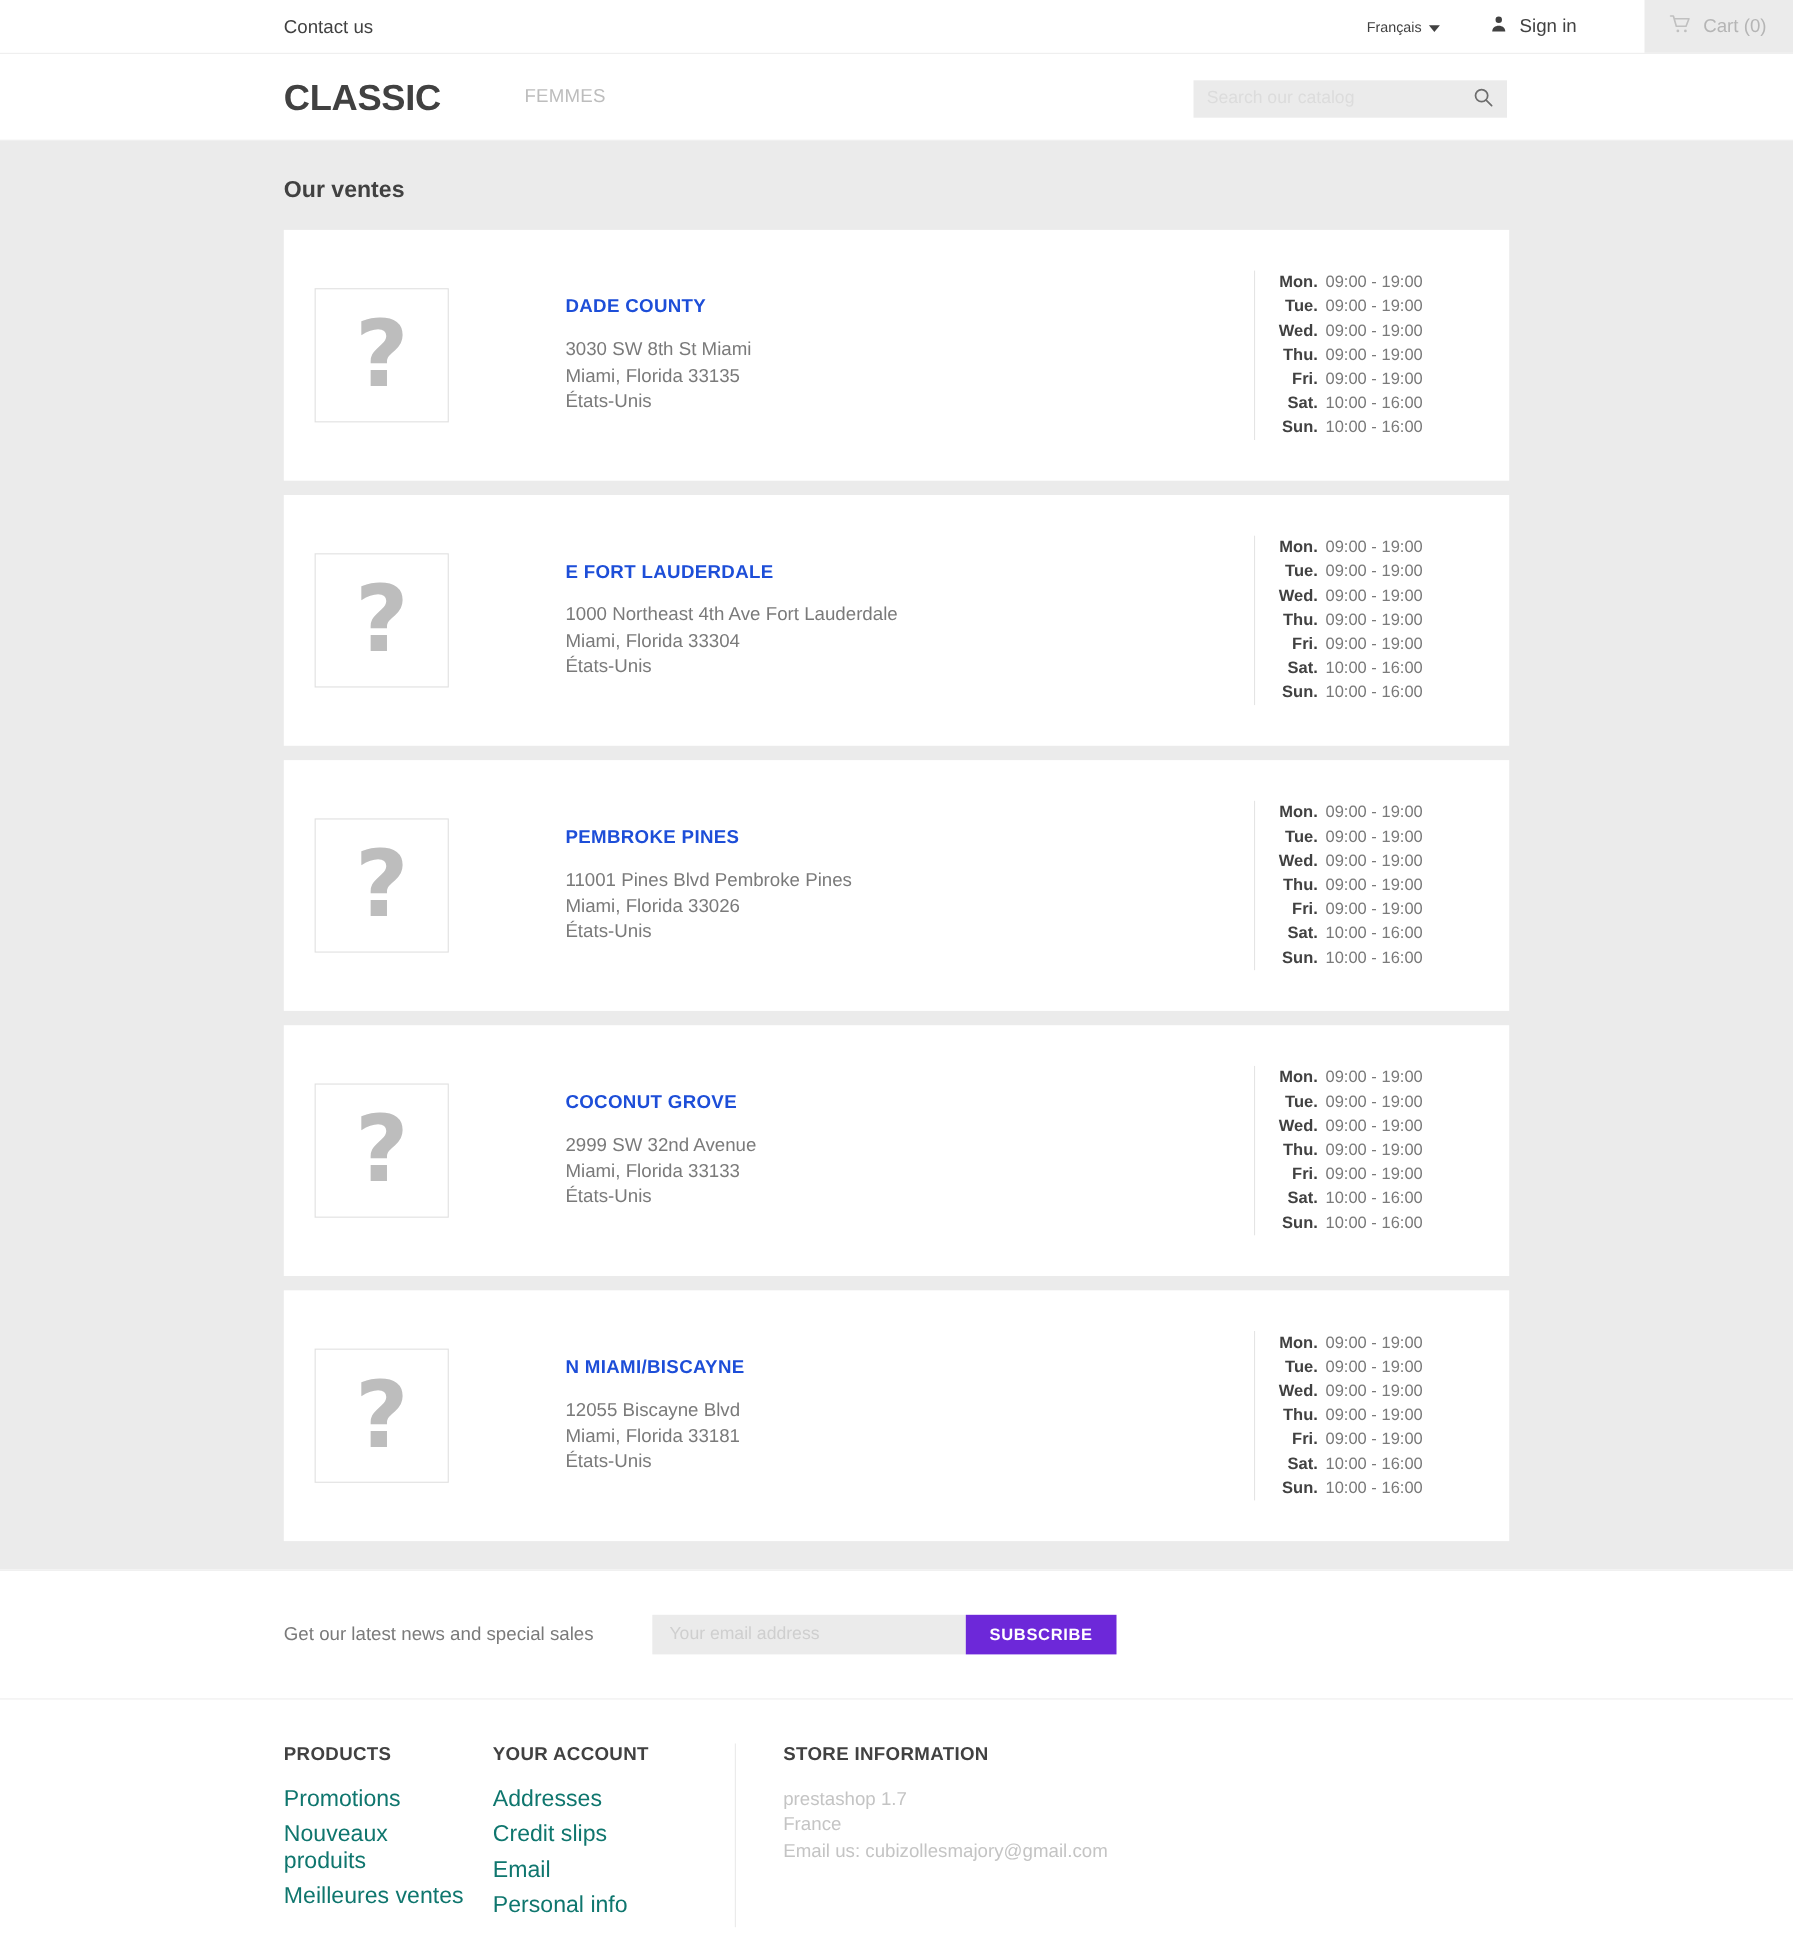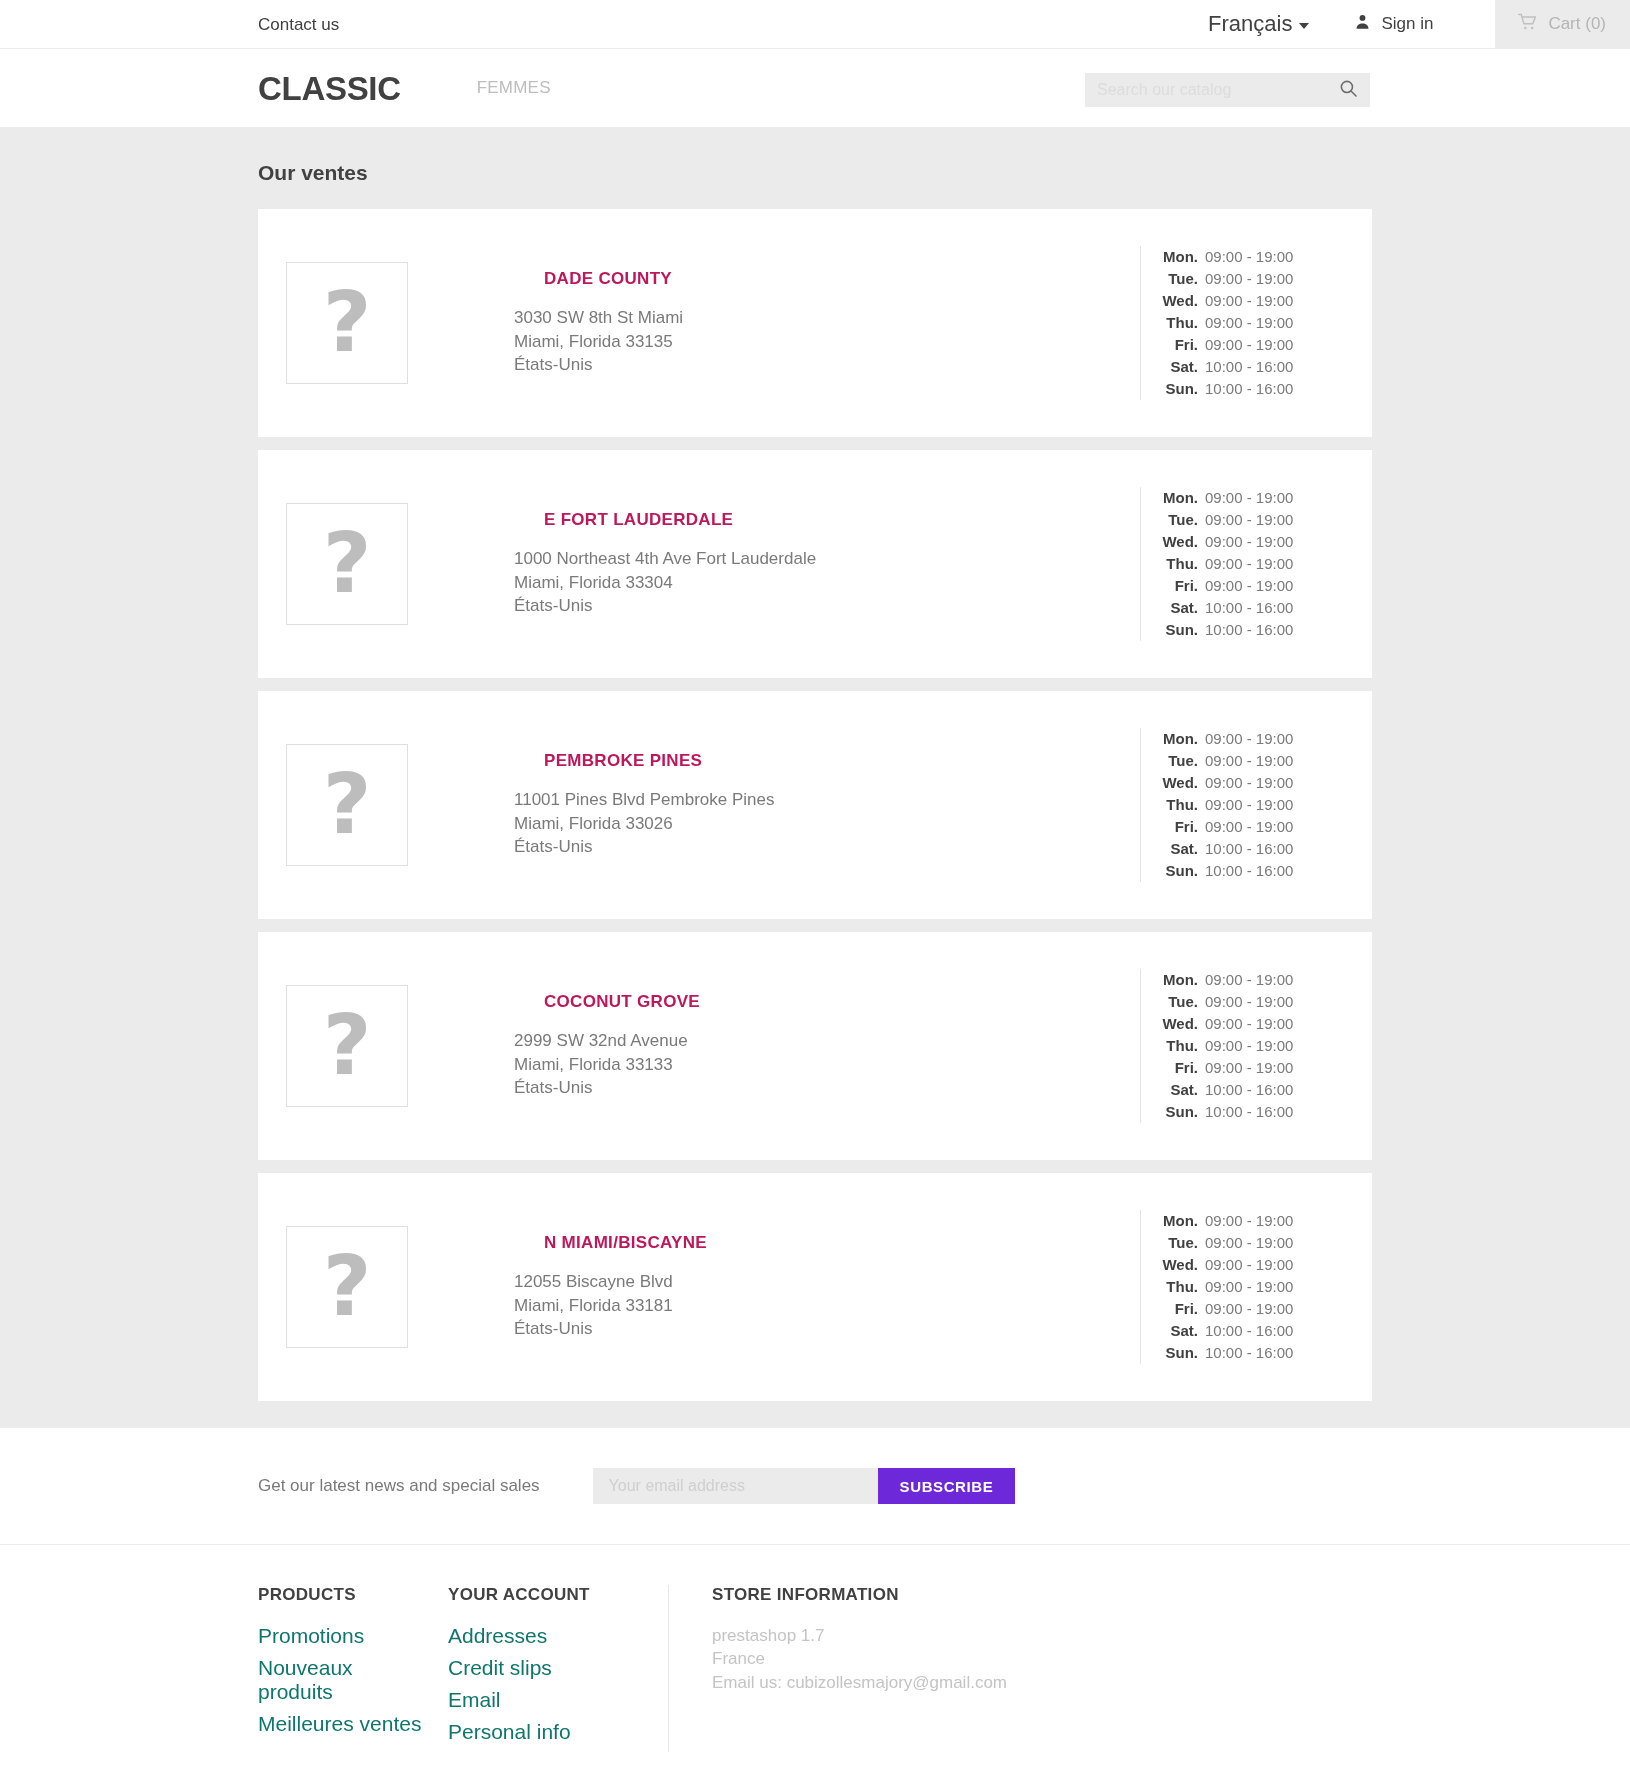--- a/index.html
+++ b/index.html
@@ -33,21 +33,21 @@
     font-size: 17px;
     color: #414141;
     text-decoration: none;
     line-height: 1;
   }
   .topbar-right { display: flex; align-items: stretch; }
   .lang-select {
     display: flex;
     align-items: center;
     gap: 7px;
-    font-size: 22px;
+    font-size: 13px;
     color: #414141;
     padding: 0 22px 0 0;
     cursor: pointer;
   }
   .caret-down {
     width: 0; height: 0;
     border-left: 5px solid transparent;
     border-right: 5px solid transparent;
     border-top: 6px solid #414141;
     display: inline-block;
@@ -175,24 +175,23 @@
     font-family: "DejaVu Sans", sans-serif;
   }
   .store-info {
     flex: 1 1 auto;
     padding-left: 106px;
     padding-right: 20px;
   }
   .store-name {
     font-size: 17px;
     font-weight: bold;
-    color: #be185d;
+    color: #1d4ed8;
     letter-spacing: 0.3px;
     margin-bottom: 17px;
-    margin-left: 30px;
   }
   .store-addr {
     font-size: 17px;
     color: #7a7a7a;
     line-height: 1.4;
   }
   .store-hours {
     flex: 0 0 auto;
     width: 200px;
     border-left: 1px solid #e4e4e4;

